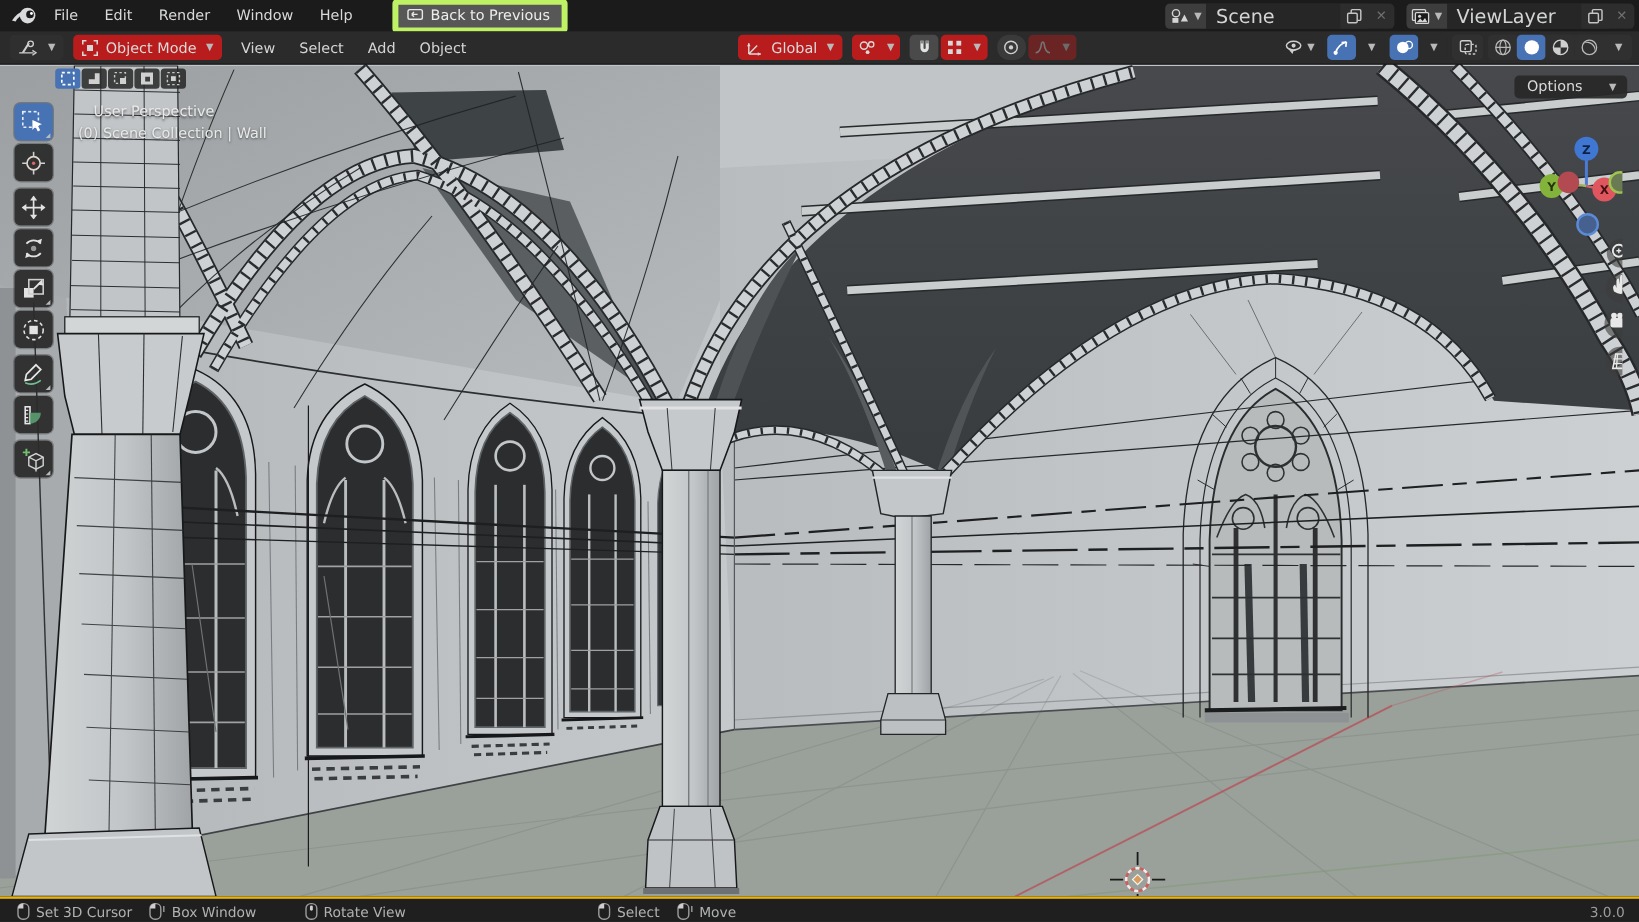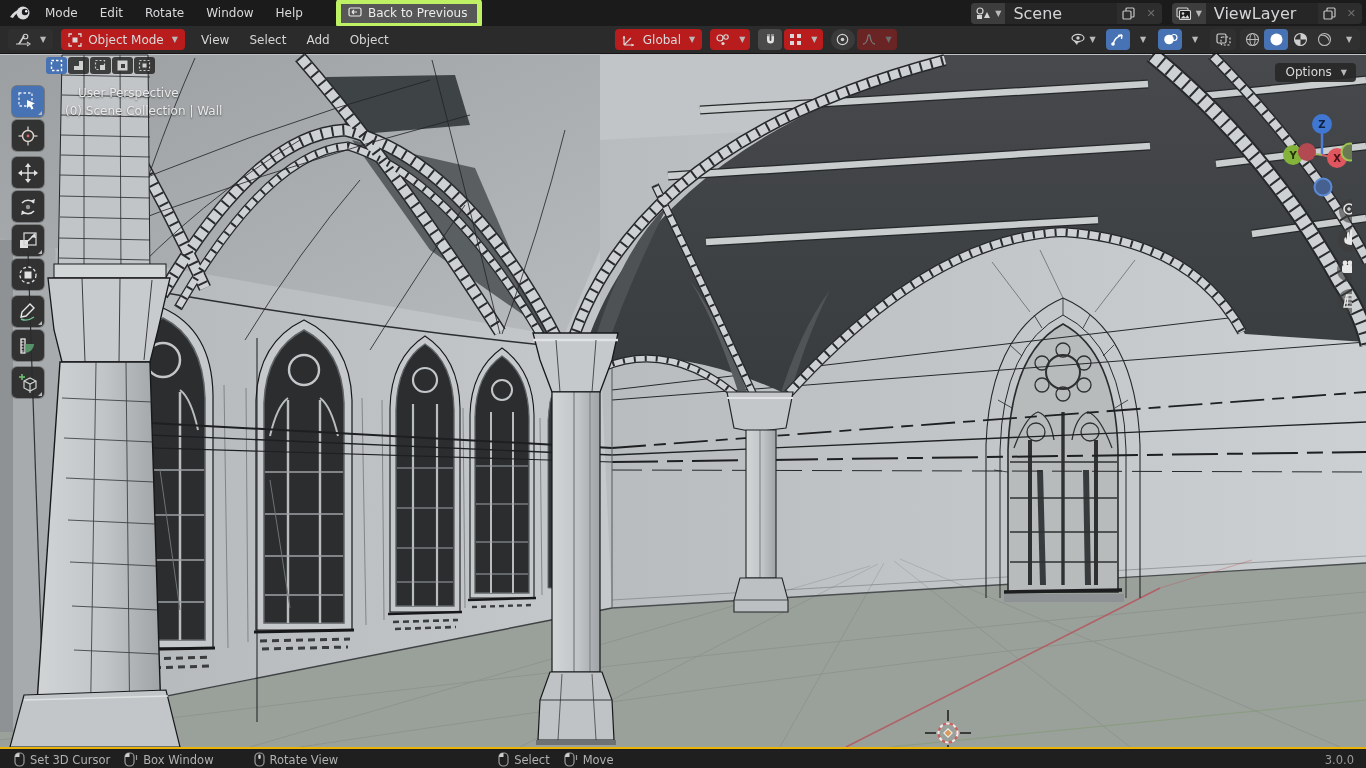--- a/index.html
+++ b/index.html
@@ -19,21 +19,21 @@
   .header2{position:absolute;left:0;top:26px;width:1366px;height:27px;background:#2b2b2b;display:flex;align-items:center;z-index:30;box-shadow:0 1px 0 #161616;}
   .widget{display:flex;align-items:center;background:#b91c1c;border-radius:4px;height:21px;padding:0 7px;gap:6px;color:#dadbdc;font-size:12px;margin-left:8px;}
   .hmenu{color:#d4d5d6;font-size:12px;padding:0 10px;}
   .iconbtn{display:flex;align-items:center;justify-content:center;height:21px;min-width:24px;border-radius:4px;background:#2b2b2b;color:#cfd0d1;}
   .iconbtn.on{background:#4772b3;color:#fff;}
   .iconbtn.grp{background:#303030;}
   .h2-right{position:absolute;right:6px;top:3px;display:flex;align-items:center;gap:4px;}
   
   .viewport{position:absolute;left:0;top:53px;width:1366px;height:694px;overflow:hidden;background:#c2c5c7;}
   .vp-text{position:absolute;color:#e9eaea;font-size:12px;text-shadow:0 1px 2px rgba(0,0,0,.55);z-index:12;}
-  .options{position:absolute;right:10px;top:10px;background:rgba(40,40,40,.92);border-radius:4px;color:#d9dadb;font-size:12px;padding:2px 9px 3px 11px;z-index:12;display:flex;gap:7px;align-items:center;}
+  .options{position:absolute;right:10px;top:10px;background:rgba(40,40,40,.92);border-radius:4px;color:#d9dadb;font-size:12px;padding:2px 9px 3px 11px;z-index:12;display:flex;gap:20px;align-items:center;}
   .selmodes{position:absolute;left:46px;top:4px;display:flex;gap:1px;z-index:12;}
   .smbtn{width:21px;height:17px;border-radius:3px;background:rgba(38,38,38,.85);display:flex;align-items:center;justify-content:center;}
   .smbtn.on{background:#4772b3;}
   
   .tools{position:absolute;left:12px;top:86px;width:32px;z-index:12;}
   .tool{width:32px;height:31px;border-radius:5px;background:rgba(43,43,43,.94);margin-bottom:3px;display:flex;align-items:center;justify-content:center;position:relative;box-shadow:0 0 0 1px rgba(0,0,0,.25);}
   .tool.on{background:#4772b3;}
   .tool.gap{margin-top:6px;}
   .tool .corner{position:absolute;right:2px;bottom:2px;width:0;height:0;border-left:4px solid transparent;border-bottom:4px solid #b9babb;}
   
@@ -595,23 +595,23 @@
       </div>
 </div>
 
 <div class="topbar">
   <svg width="26" height="18" style="margin-left:8px">
         <circle cx="15" cy="9" r="6.5" fill="#d9dadb"></circle>
         <circle cx="17" cy="8" r="3.2" fill="#1b1b1b"></circle>
         <circle cx="18.2" cy="7.2" r="1.2" fill="#fff"></circle>
         <path d="M2,13 q5,-7 9,-7 l3,2 q-6,0 -9,6 z" fill="#d9dadb"></path>
       </svg>
-  <div class="menu">Mode</div>
+  <div class="menu">File</div>
   <div class="menu">Edit</div>
-  <div class="menu">Rotate</div>
+  <div class="menu">Render</div>
   <div class="menu">Window</div>
   <div class="menu">Help</div>
   <div class="backbtn">
     <svg width="14" height="11">
           <rect x="1" y="1" width="12" height="8" rx="1.5" fill="none" stroke="#e8e8e8" stroke-width="1.2"></rect>
           <path d="M9,5 h-5 m0,0 l2,-2 m-2,2 l2,2" stroke="#e8e8e8" stroke-width="1.2" fill="none"></path>
         </svg>
     <span>Back to Previous</span>
   </div>
   <div class="tb-right">

